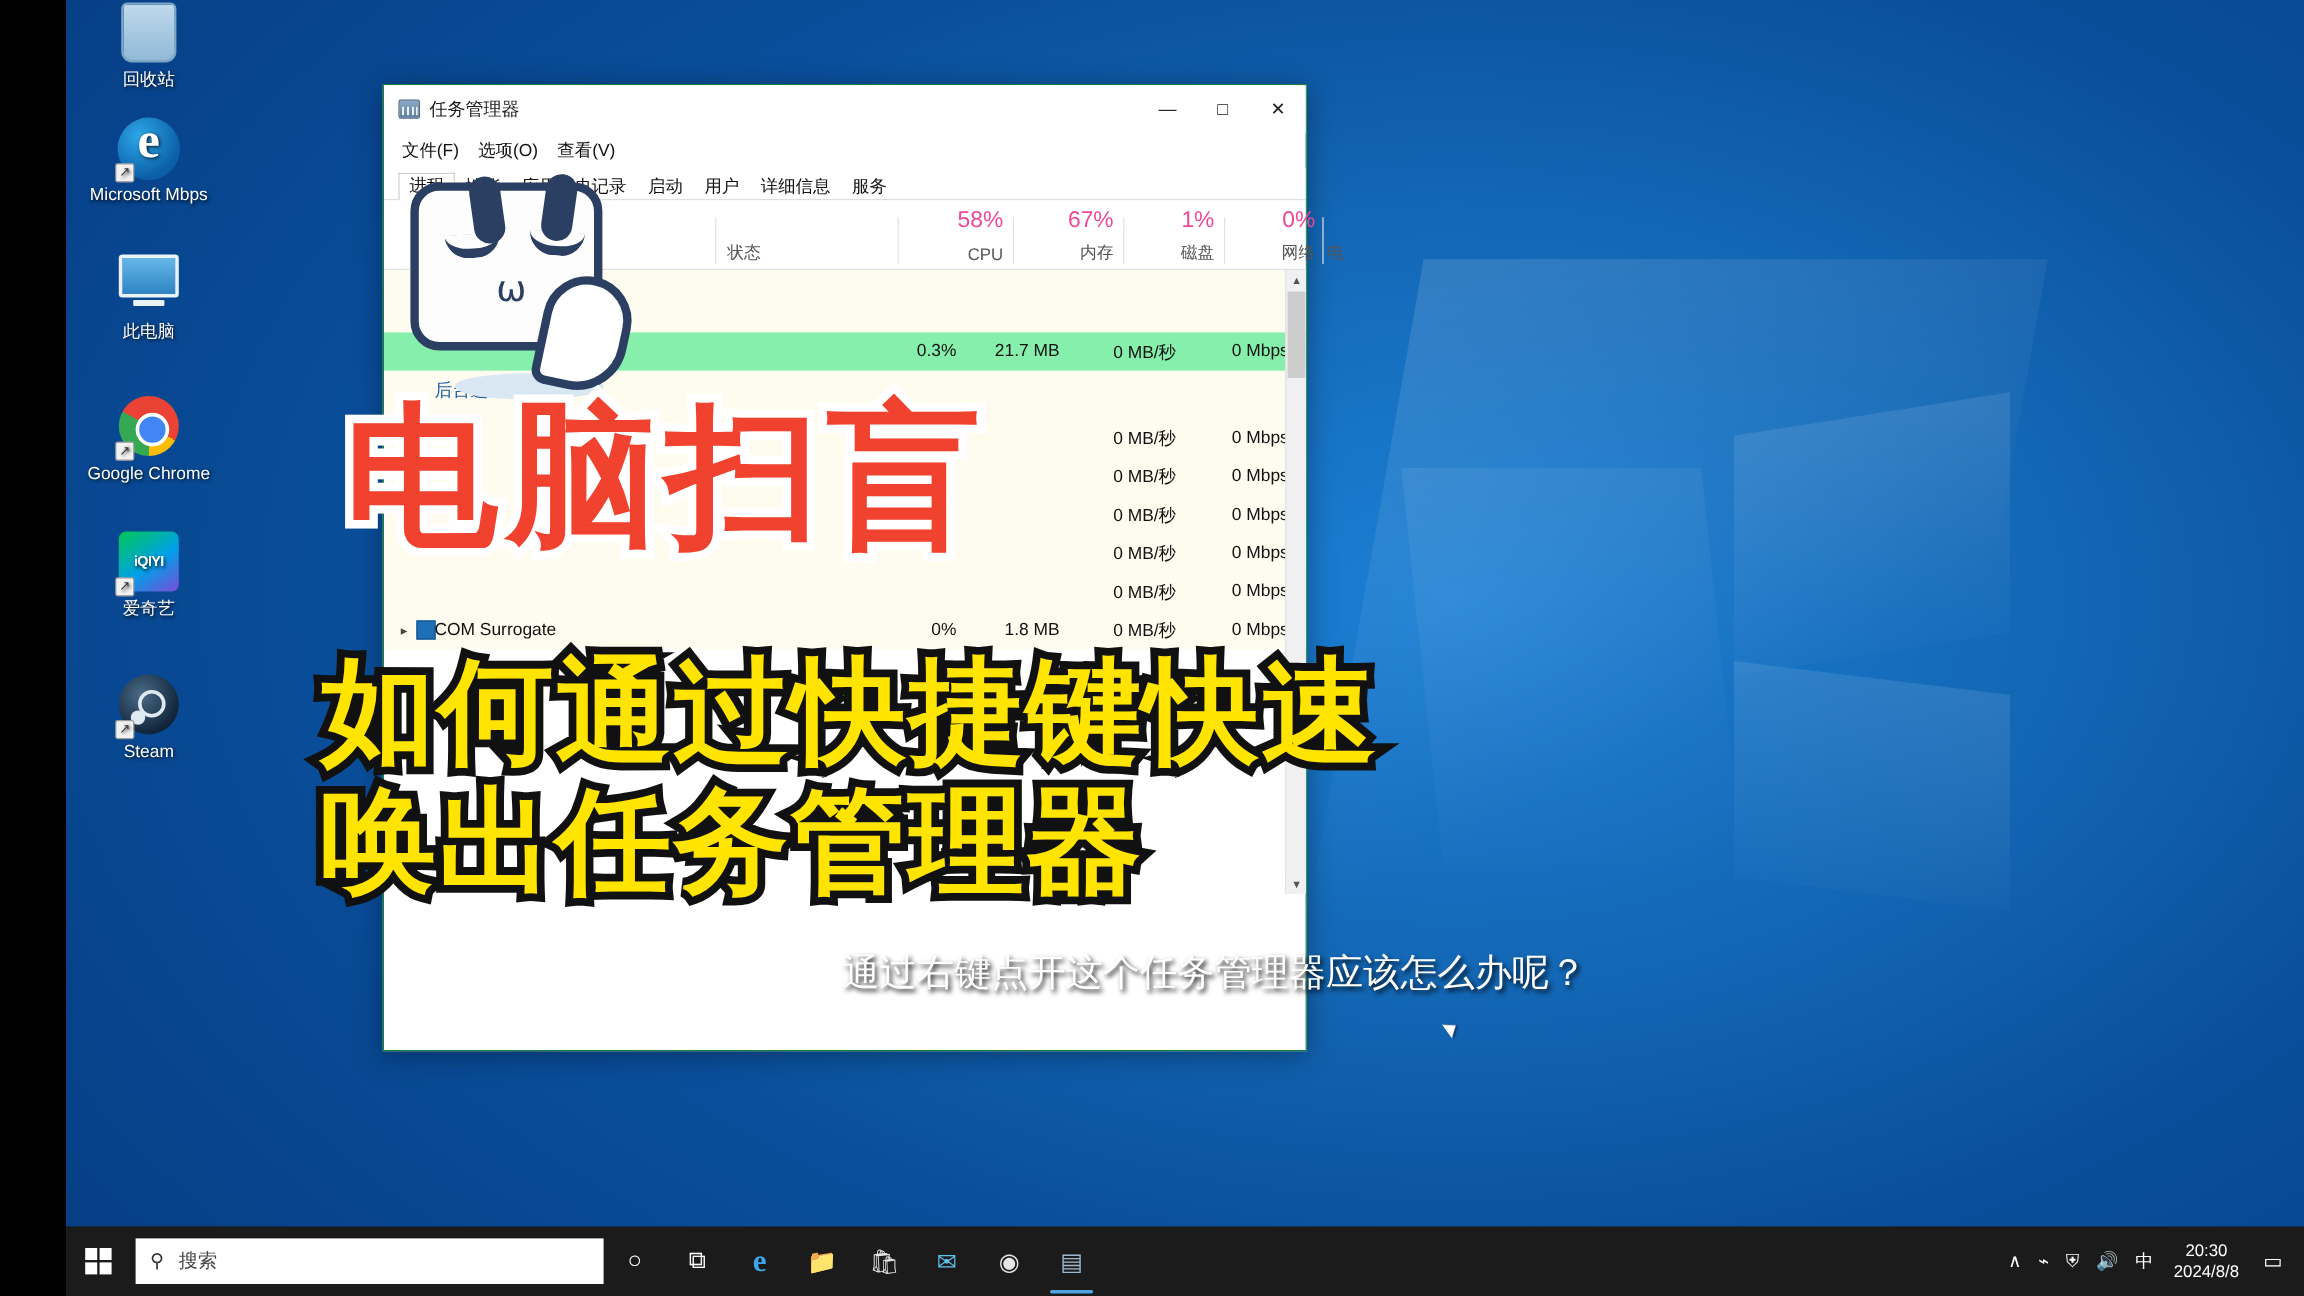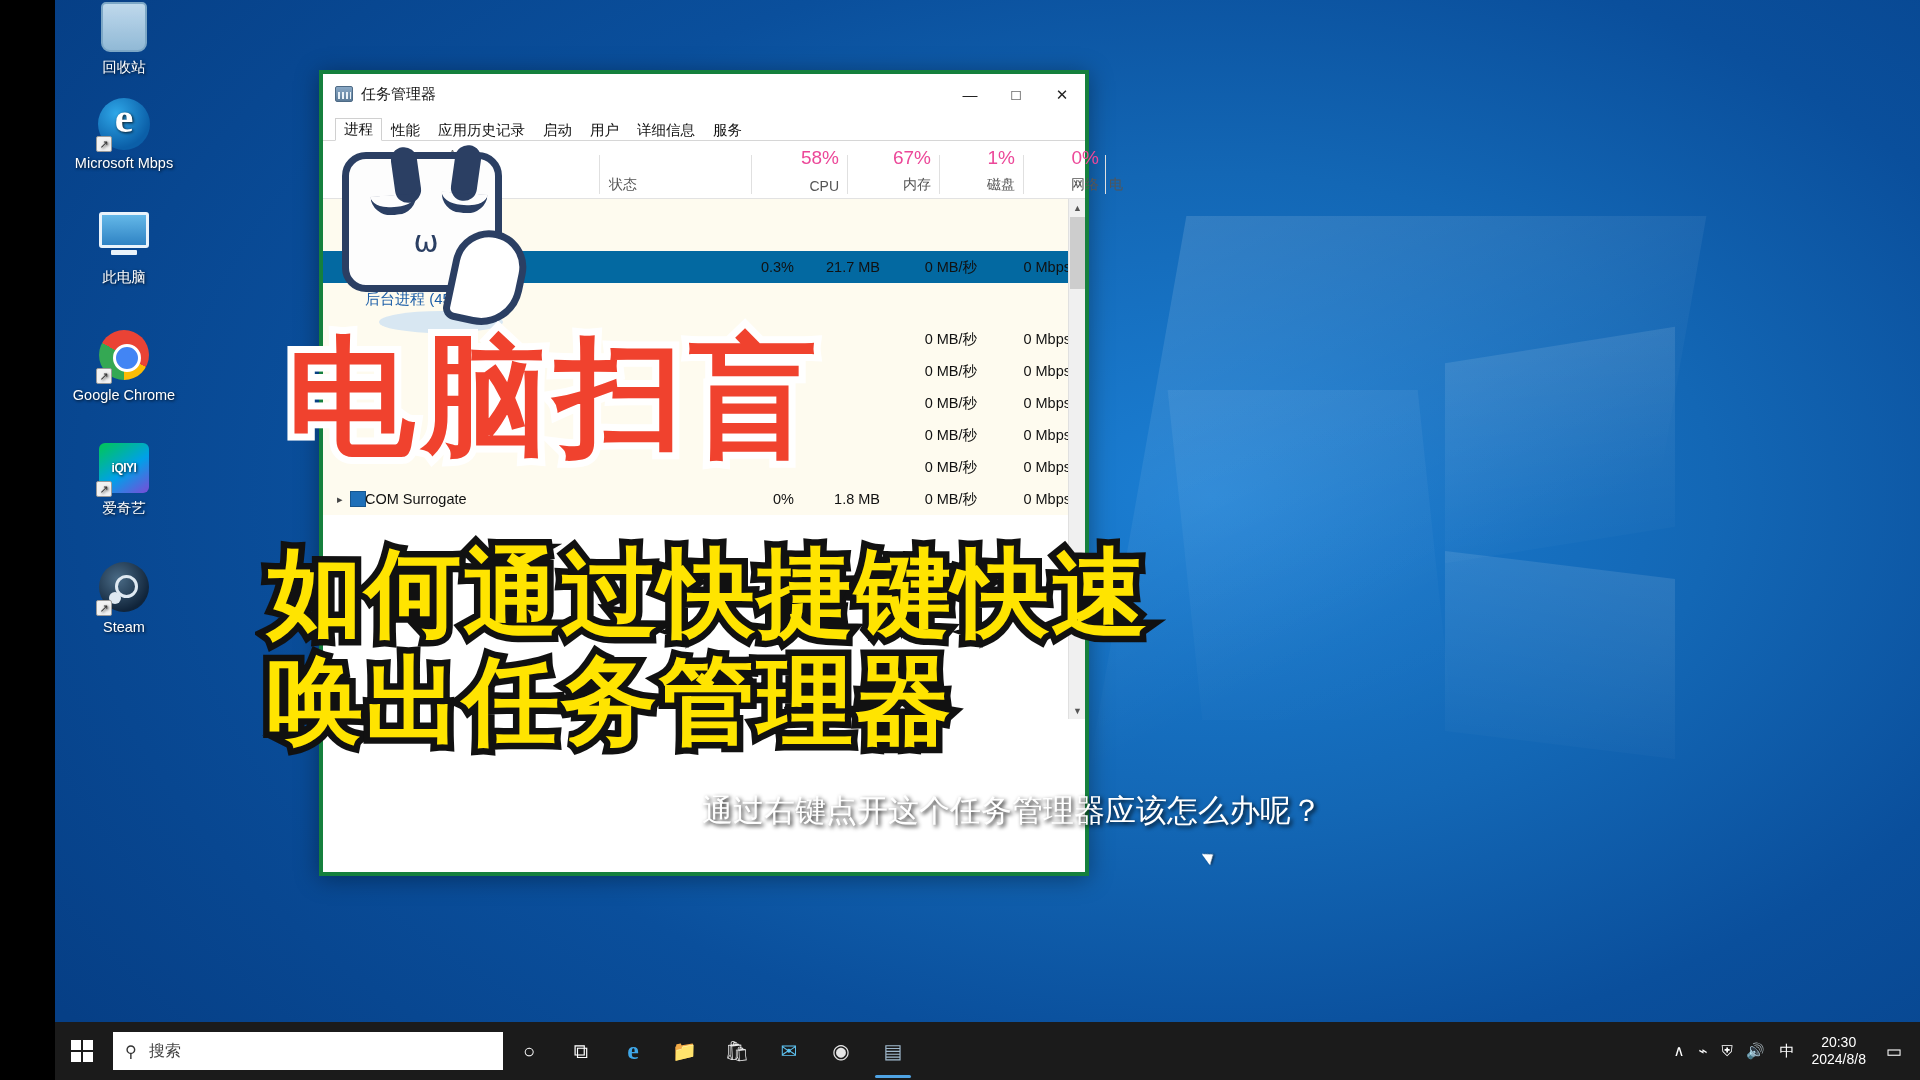--- a/index.html
+++ b/index.html
@@ -113,21 +113,21 @@
   .shortcut-arrow{
     position:absolute; left:-2px; bottom:-2px; width:16px;height:16px;
     background:#f2f2f2; border:1px solid #9a9a9a; border-radius:2px;
     color:#333; font-size:11px; line-height:14px; text-align:center;
   }
 
   
   #tm {
     position:absolute; left:264px; top:70px; width:770px; height:806px;
     background:#ffffff;
-    border:4px solid #15803d;
+    border:1px solid #15803d;
     box-shadow:0 3px 22px rgba(0,0,0,0.36);
     font-family:"Liberation Sans", sans-serif;
   }
   #tm-title {
     height:40px; display:flex; align-items:center; padding-left:12px;
     background:#fff; position:relative;
   }
   #tm-ico {
     width:18px;height:16px;margin-right:8px;
     background:linear-gradient(180deg,#8aa9c6,#5d7c99);
@@ -186,21 +186,21 @@
   .prow .pico {
     position:absolute; left:27px; width:16px; height:16px; top:8px;
     background:#1e6fb8; border:1px solid #17568e;
   }
   .cell { position:absolute; text-align:right; font-size:14.5px; }
   .c-cpu { right:291px; width:70px; }
   .c-mem { right:205px; width:80px; }
   .c-disk{ right:108px; width:90px; }
   .c-net { right:14px;  width:92px; }
   .group-head { color:#1d5fa8; font-size:15px; position:absolute; left:42px; }
-  .tint-b { background:#0369a1; }
+  .tint-b { background:#86efac; }
   .tint-c { background:#fefbef; }
   #vscroll {
     position:absolute; right:0; top:0; width:17px; height:520px;
     background:#f0f0f0; border-left:1px solid #e0e0e0;
   }
   .sc-arrow {
     width:17px;height:17px;display:flex;align-items:center;justify-content:center;
     font-size:9px;color:#555;background:#f0f0f0;
   }
   #sc-thumb {
@@ -381,20 +381,25 @@
     <div id="tm-title">
       <div id="tm-ico"></div>
       <span id="tm-title-text">任务管理器</span>
       <div class="wbtns">
         <div class="wbtn">—</div>
         <div class="wbtn">□</div>
         <div class="wbtn close">✕</div>
       </div>
     </div>
 
+    <div id="tm-menu">
+      <span>文件(F)</span>
+      <span>选项(O)</span>
+      <span>查看(V)</span>
+    </div>
 
     <div id="tm-tabs">
       <div class="tm-tab active">进程</div>
       <div class="tm-tab">性能</div>
       <div class="tm-tab">应用历史记录</div>
       <div class="tm-tab">启动</div>
       <div class="tm-tab">用户</div>
       <div class="tm-tab">详细信息</div>
       <div class="tm-tab">服务</div>
     </div>

